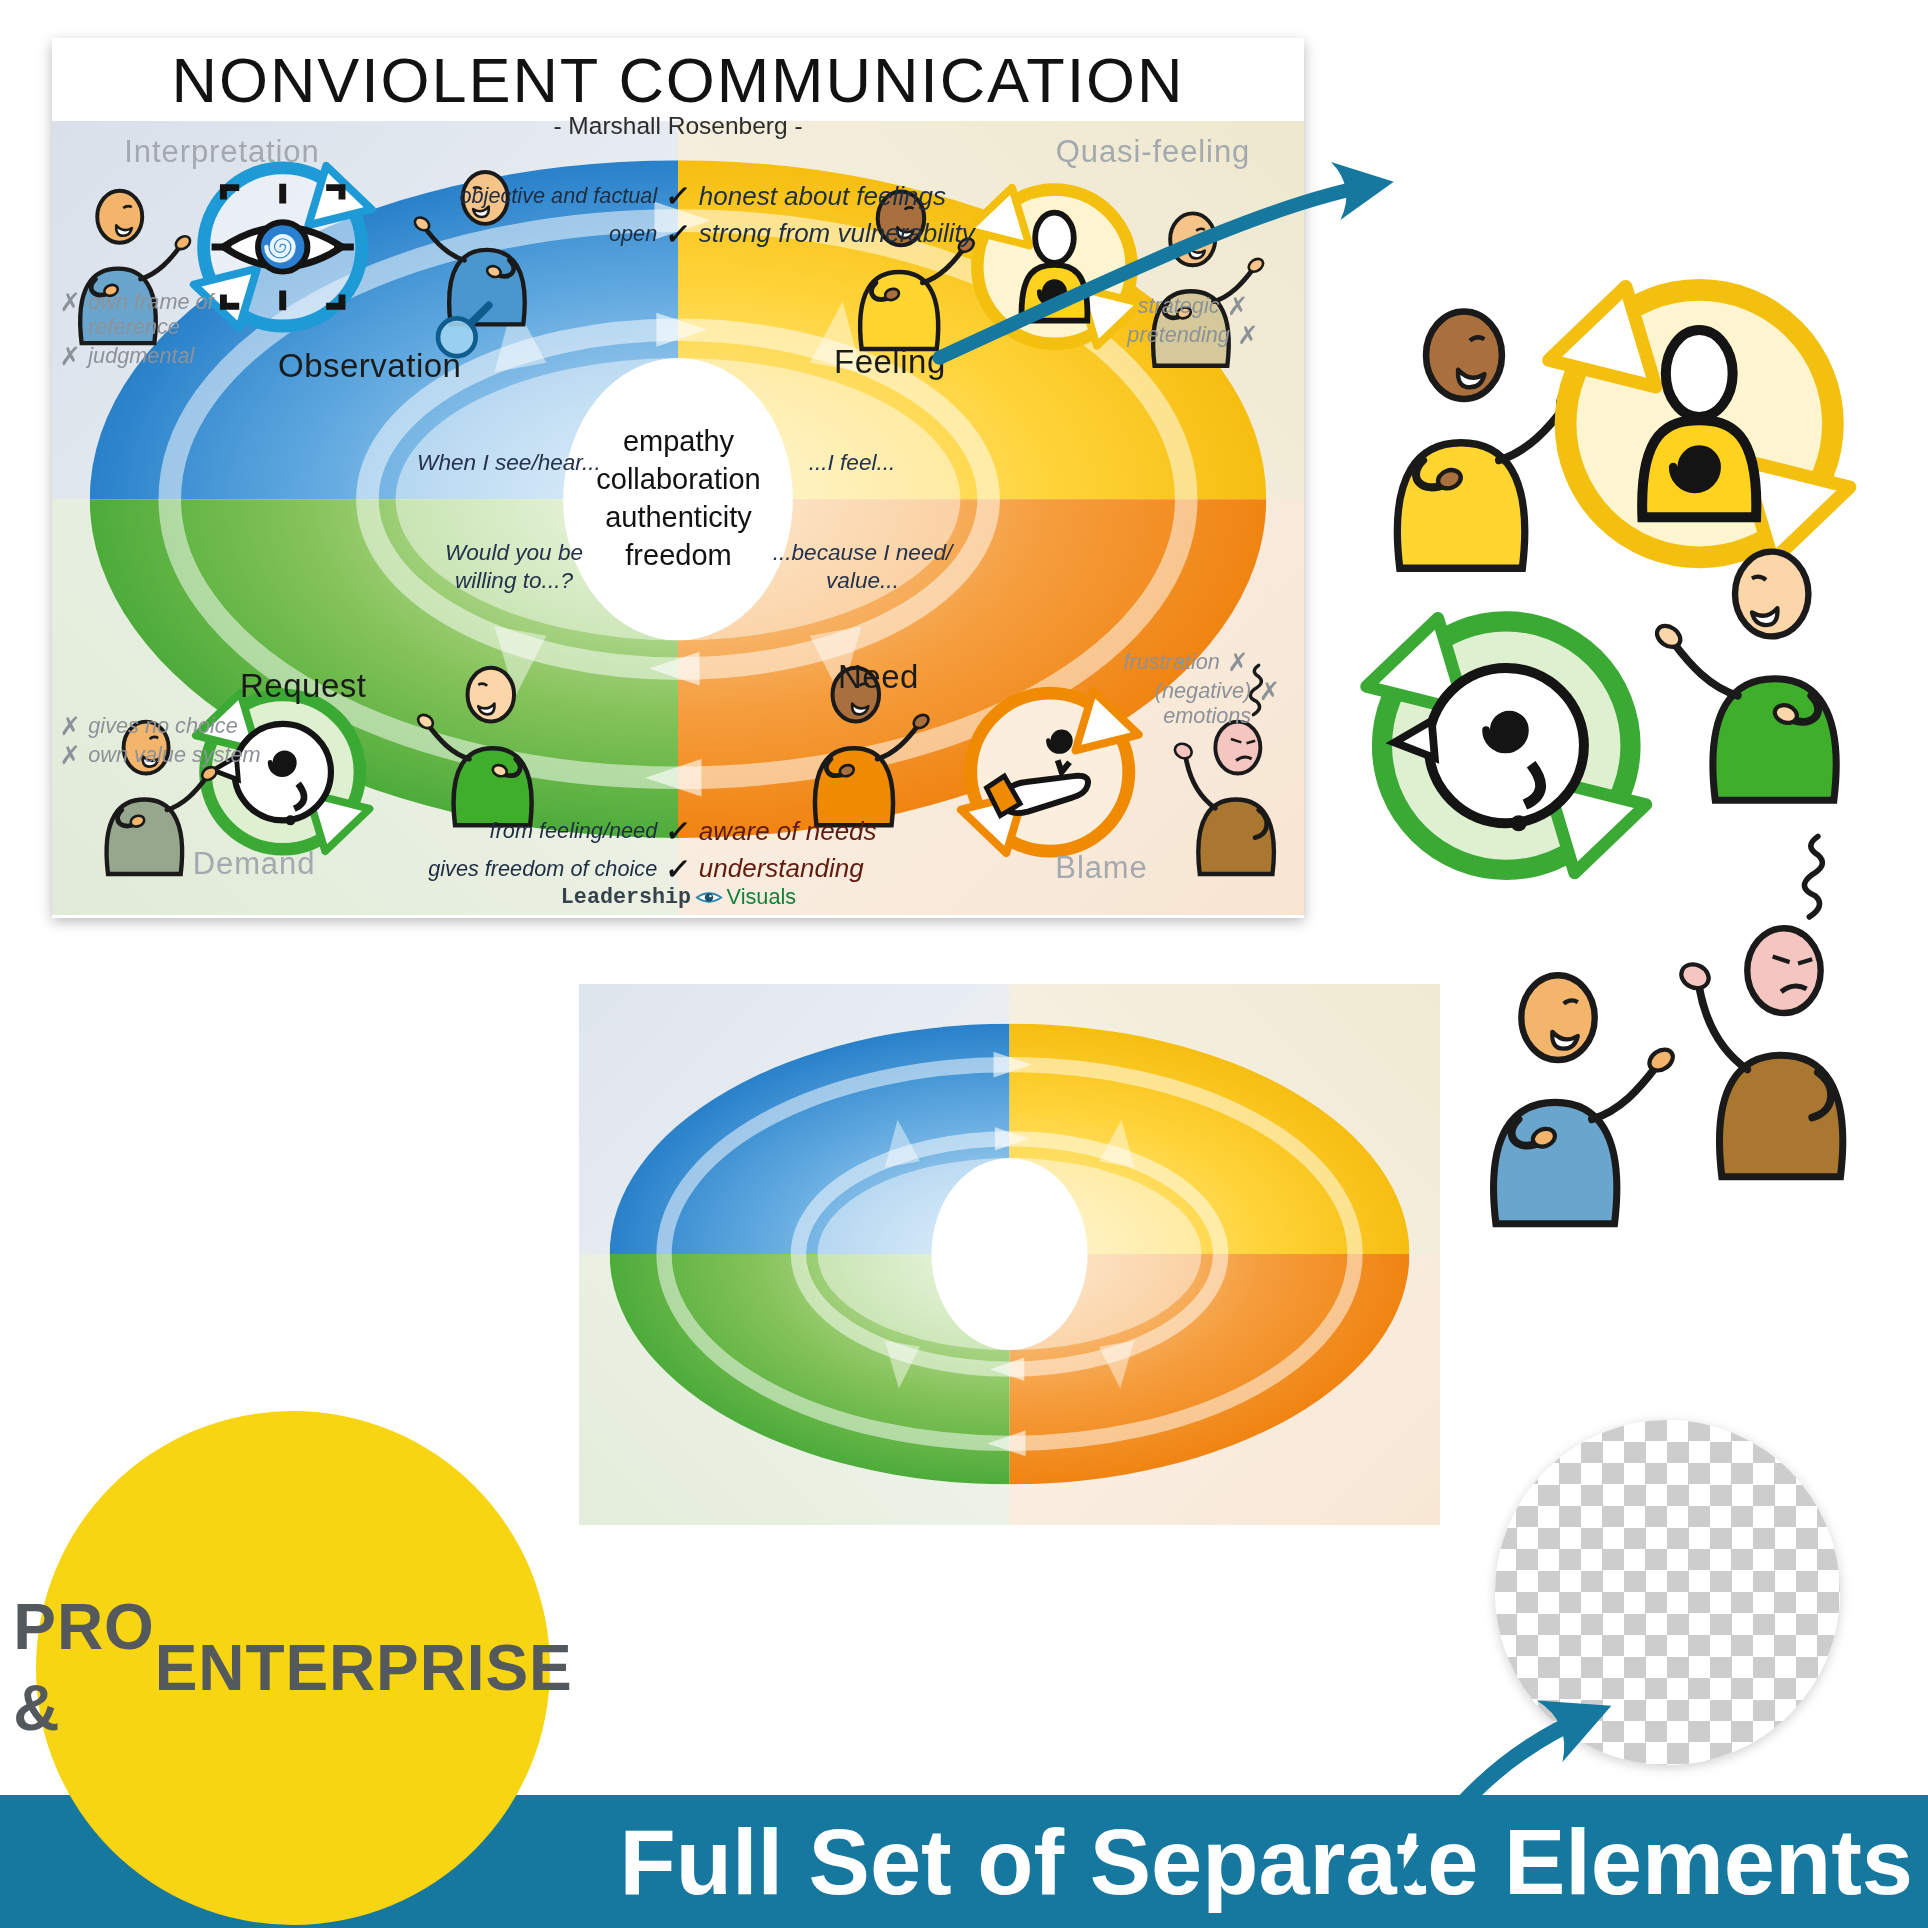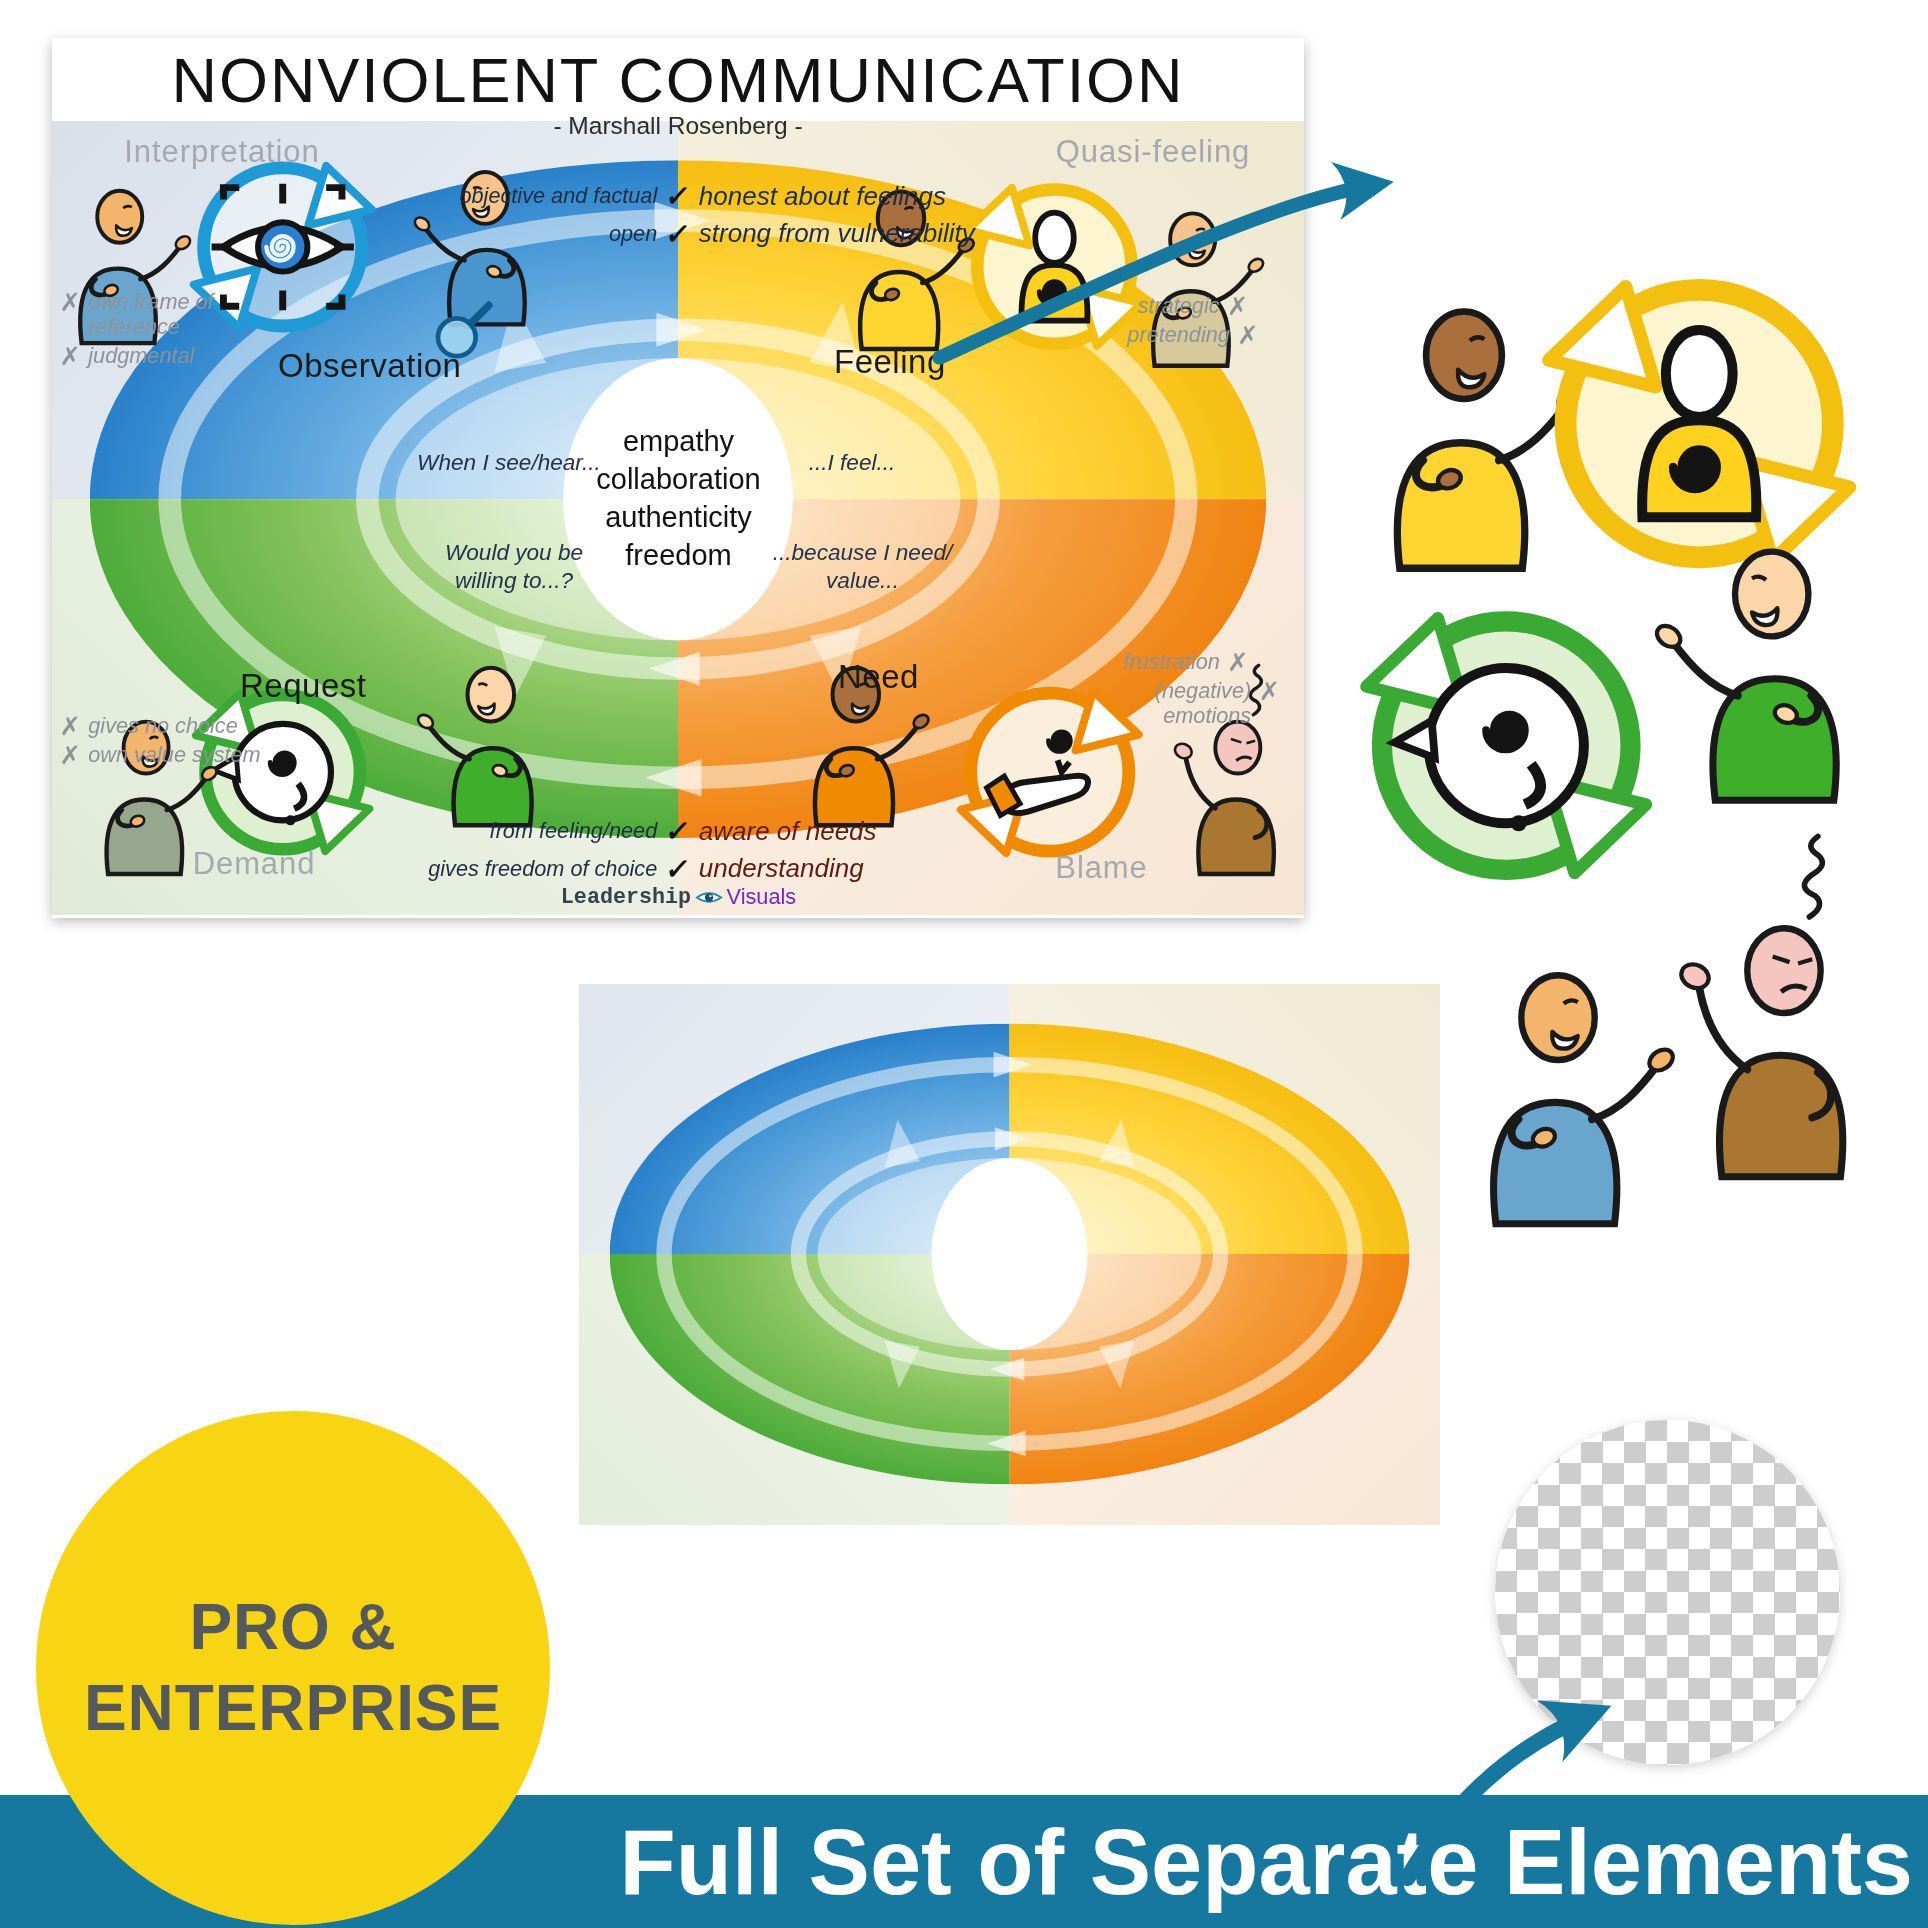--- a/index.html
+++ b/index.html
@@ -34,31 +34,31 @@
   .cross-row{display:flex;gap:7.5px;align-items:flex-start;margin-bottom:4.7px;}
   .cross-row.right{justify-content:center;text-align:right;}
   .xt{font-style:italic;font-size:21.7px;color:#8d9299;line-height:24.5px;}
   .xg{font-size:25.4px;color:#8d9299;line-height:24.5px;}
 
   .bubble-text{font-style:italic;font-size:22.6px;color:#24324c;font-weight:500;text-align:center;line-height:28px;}
   .center-values{font-size:29px;color:#121212;text-align:center;line-height:38px;font-weight:400;}
 
   .logo{display:flex;align-items:center;justify-content:center;gap:3.8px;}
   .logo .l1{font-size:21.7px;font-weight:700;color:#37434c;font-family:Liberation Mono, monospace;}
-  .logo .l2{font-size:21.7px;font-weight:400;color:#6d28d9;}
+  .logo .l2{font-size:21.7px;font-weight:400;color:#15803d;}
 
   
   .blank-wrap{left:579px;top:984px;width:862px;height:541px;z-index:1;}
   .bbg-tl{left:0;top:0;width:430px;height:270px;background:linear-gradient(315deg,#f0f3f7,#dfe5ed);}
   .bbg-tr{left:430px;top:0;width:431px;height:270px;background:linear-gradient(45deg,#f7f3e6,#f0e9d3);}
   .bbg-bl{left:0;top:270px;width:430px;height:271px;background:linear-gradient(225deg,#f2f6ed,#e4ecdb);}
   .bbg-br{left:430px;top:270px;width:431px;height:271px;background:linear-gradient(135deg,#fbf2e8,#f8e7d5);}
 
   .badge{left:36px;top:1411px;width:514px;height:514px;border-radius:50%;background:#F8D513;z-index:30;
-         display:flex;flex-direction:column;align-items:center;justify-content:center;}
+         display:flex;flex-direction:row;align-items:center;justify-content:center;}
   .badge span{font-size:64px;font-weight:700;color:#54595e;line-height:81px;letter-spacing:0.9px;}
 
   .checker-circle{left:1495px;top:1420px;width:345px;height:345px;border-radius:50%;z-index:5;
         background:conic-gradient(#cdcdcd 25%,#ffffff 0 50%,#cdcdcd 0 75%,#ffffff 0);
         background-size:43px 43px;box-shadow:0 2.8px 11.3px rgba(0,0,0,.18);}
 
   .banner{left:0;top:1795px;width:1928px;height:134px;background:#16789E;z-index:10;
           display:flex;align-items:center;justify-content:flex-end;padding-right:15px;box-sizing:border-box;}
   .banner span{color:#ffffff;font-size:92px;font-weight:700;letter-spacing:0px;white-space:nowrap;}
 

